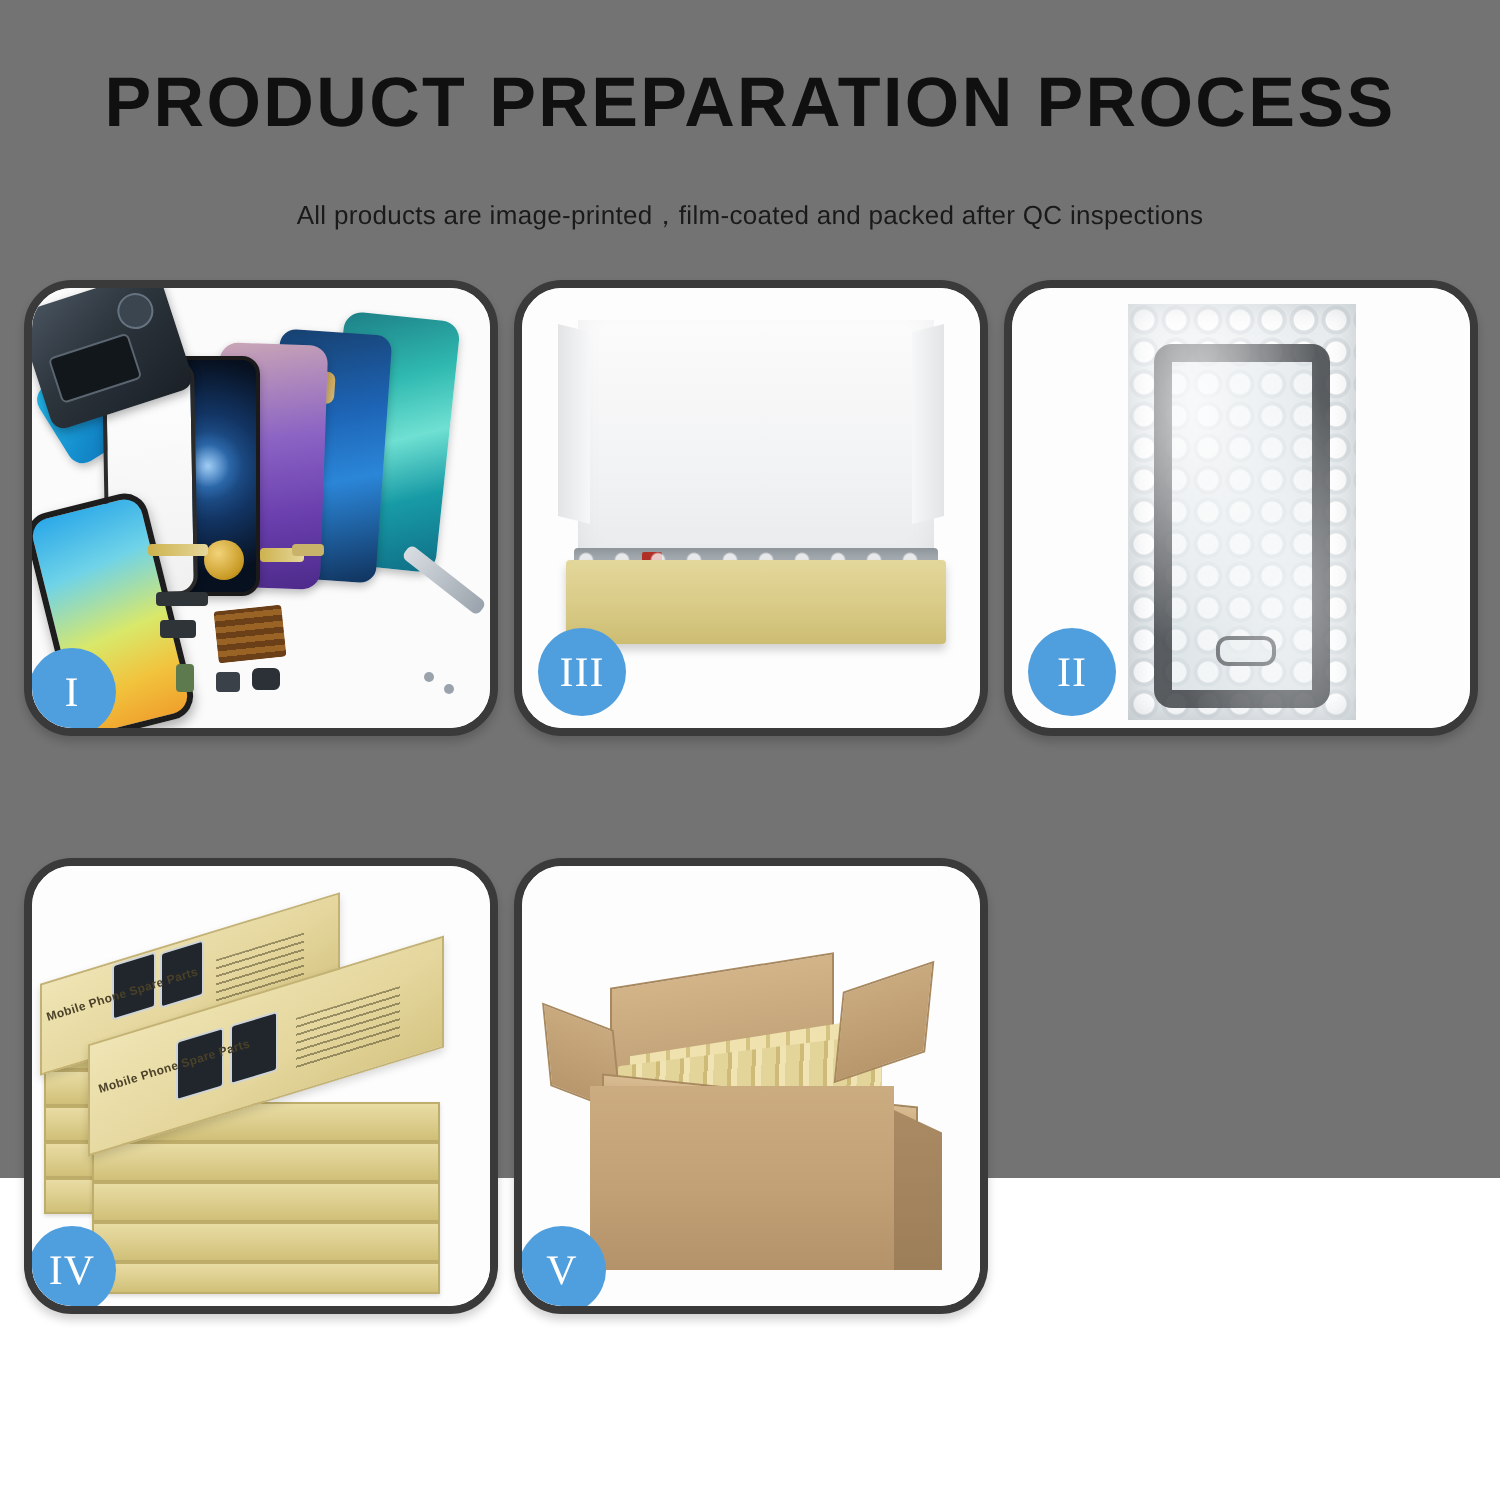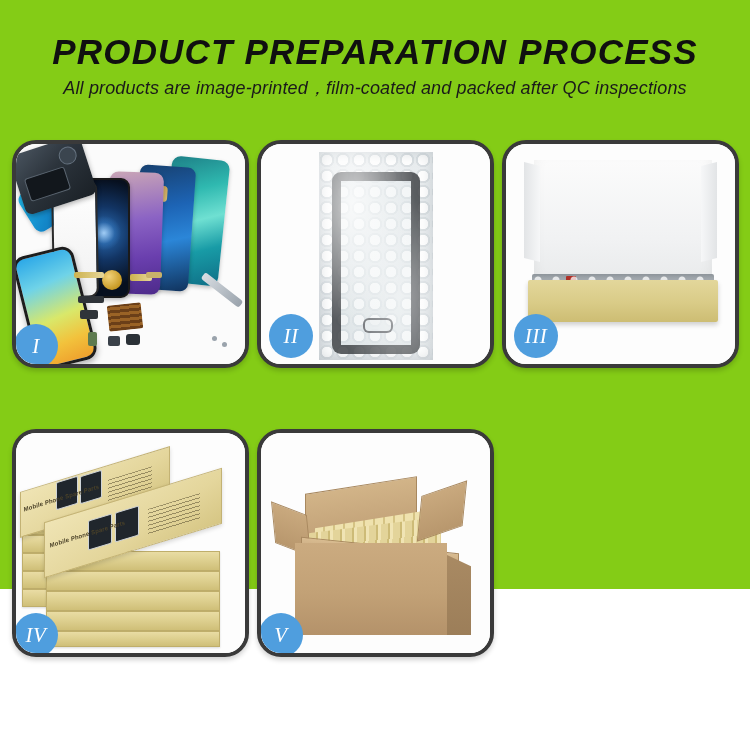--- a/index.html
+++ b/index.html
@@ -11,44 +11,43 @@
     width: 750px;
     height: 750px;
     overflow: hidden;
     font-family: "Liberation Sans", sans-serif;
     color: #111111;
   }
   .page {
     position: relative;
     width: 750px;
     height: 589px;
-    background: #84cc16;
-    font-style: italic;
+    background: #737373;
   }
 
   
   .header {
     position: absolute;
     left: 0;
     top: 34px;
     width: 750px;
     text-align: center;
   }
   .title {
     font-size: 35px;
     font-weight: bold;
     letter-spacing: 1.2px;
     color: #101010;
     line-height: 1.05;
     white-space: nowrap;
     font-family: "Liberation Sans", sans-serif;
   }
   .subtitle {
-    margin-top: 5px;
-    font-size: 18px;
+    margin-top: 28px;
+    font-size: 13px;
     font-weight: normal;
     color: #1a1a1a;
     letter-spacing: 0.15px;
     white-space: nowrap;
     font-family: "Liberation Sans", sans-serif;
   }
 
   
   .grid {
     position: absolute;
@@ -550,40 +549,40 @@
         <div class="part" style="left:72px; top:188px; width:9px; height:14px; background:#5d7a4f;"></div>
         <div class="part" style="left:130px; top:128px; width:16px; height:6px; background:#c9b26a;"></div>
         <div class="part" style="left:196px; top:192px; width:5px; height:5px; border-radius:50%; background:#9aa3ac;"></div>
         <div class="part" style="left:206px; top:198px; width:5px; height:5px; border-radius:50%; background:#9aa3ac;"></div>
         <div class="badge">I</div>
       </div>
     </div>
 
     <div class="panel">
       <div class="panel-inner">
-        <div class="p2-bg">
-          <div class="p2-screen"></div>
-          <div class="p2-home"></div>
-          <div class="p2-gloss"></div>
-        </div>
-        <div class="badge inside">II</div>
-      </div>
-    </div>
-
-    <div class="panel">
-      <div class="panel-inner">
         <div class="p3-lid"></div>
         <div class="p3-lid-l"></div>
         <div class="p3-lid-r"></div>
         <div class="p3-inner">
           <div class="p3-label"></div>
           <div class="p3-red"></div>
         </div>
         <div class="p3-base"></div>
         <div class="badge inside">III</div>
+      </div>
+    </div>
+
+    <div class="panel">
+      <div class="panel-inner">
+        <div class="p2-bg">
+          <div class="p2-screen"></div>
+          <div class="p2-home"></div>
+          <div class="p2-gloss"></div>
+        </div>
+        <div class="badge inside">II</div>
       </div>
     </div>
 
     <div class="panel">
       <div class="panel-inner">
         <div class="stack">
 
           <div class="sbox" style="left:6px; top:84px; width:110px; height:18px;"></div>
           <div class="sbox" style="left:6px; top:102px; width:110px; height:18px;"></div>
           <div class="sbox" style="left:6px; top:120px; width:110px; height:18px;"></div>

